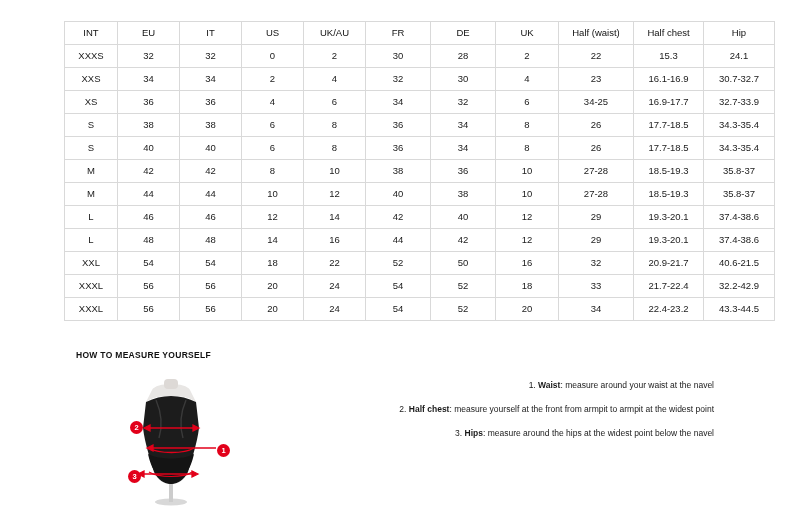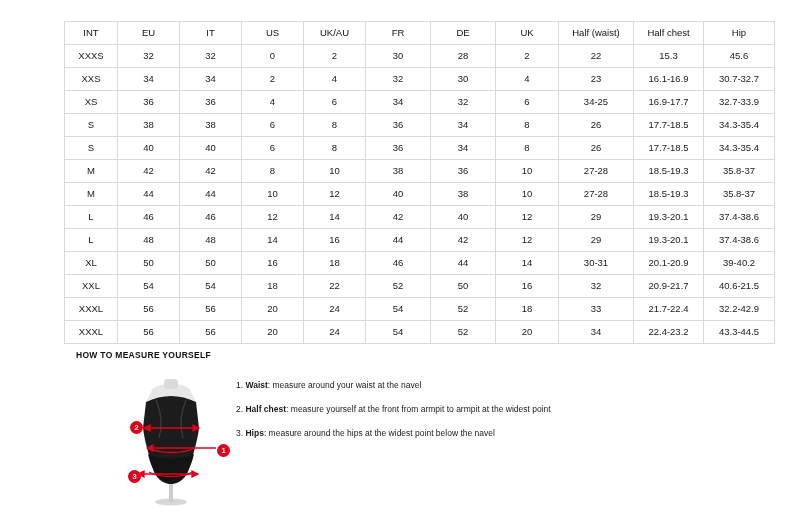--- a/index.html
+++ b/index.html
@@ -87,23 +87,24 @@
   }
   .figure {
     position: absolute;
     left: 40px;
     top: 6px;
     width: 135px;
     height: 130px;
   }
   .notes {
     position: absolute;
-    left: 172px;
+    left: 180px;
     top: 10px;
     width: 470px;
+    text-align: right;
   }
   .note {
     font-size: 8.5px;
     color: #1a1a1a;
     margin-bottom: 13px;
     line-height: 11px;
   }
   .note b { font-weight: bold; }
 
   .bullet {
@@ -162,21 +163,21 @@
             <td>XXXS</td>
             <td>32</td>
             <td>32</td>
             <td>0</td>
             <td>2</td>
             <td>30</td>
             <td>28</td>
             <td>2</td>
             <td class="left-pad">22</td>
             <td class="left-pad">15.3</td>
-            <td class="left-pad">45.6</td>
+            <td class="left-pad">24.1</td>
           </tr>
           <tr>
             <td>XXS</td>
             <td>34</td>
             <td>34</td>
             <td>2</td>
             <td>4</td>
             <td>32</td>
             <td>30</td>
             <td>4</td>
@@ -269,33 +270,20 @@
             <td>14</td>
             <td>16</td>
             <td>44</td>
             <td>42</td>
             <td>12</td>
             <td class="left-pad">29</td>
             <td class="left-pad">19.3-20.1</td>
             <td class="left-pad">37.4-38.6</td>
           </tr>
           <tr>
-            <td>XL</td>
-            <td>50</td>
-            <td>50</td>
-            <td>16</td>
-            <td>18</td>
-            <td>46</td>
-            <td>44</td>
-            <td>14</td>
-            <td class="left-pad">30-31</td>
-            <td class="left-pad">20.1-20.9</td>
-            <td class="left-pad">39-40.2</td>
-          </tr>
-          <tr>
             <td>XXL</td>
             <td>54</td>
             <td>54</td>
             <td>18</td>
             <td>22</td>
             <td>52</td>
             <td>50</td>
             <td>16</td>
             <td class="left-pad">32</td>
             <td class="left-pad">20.9-21.7</td>

